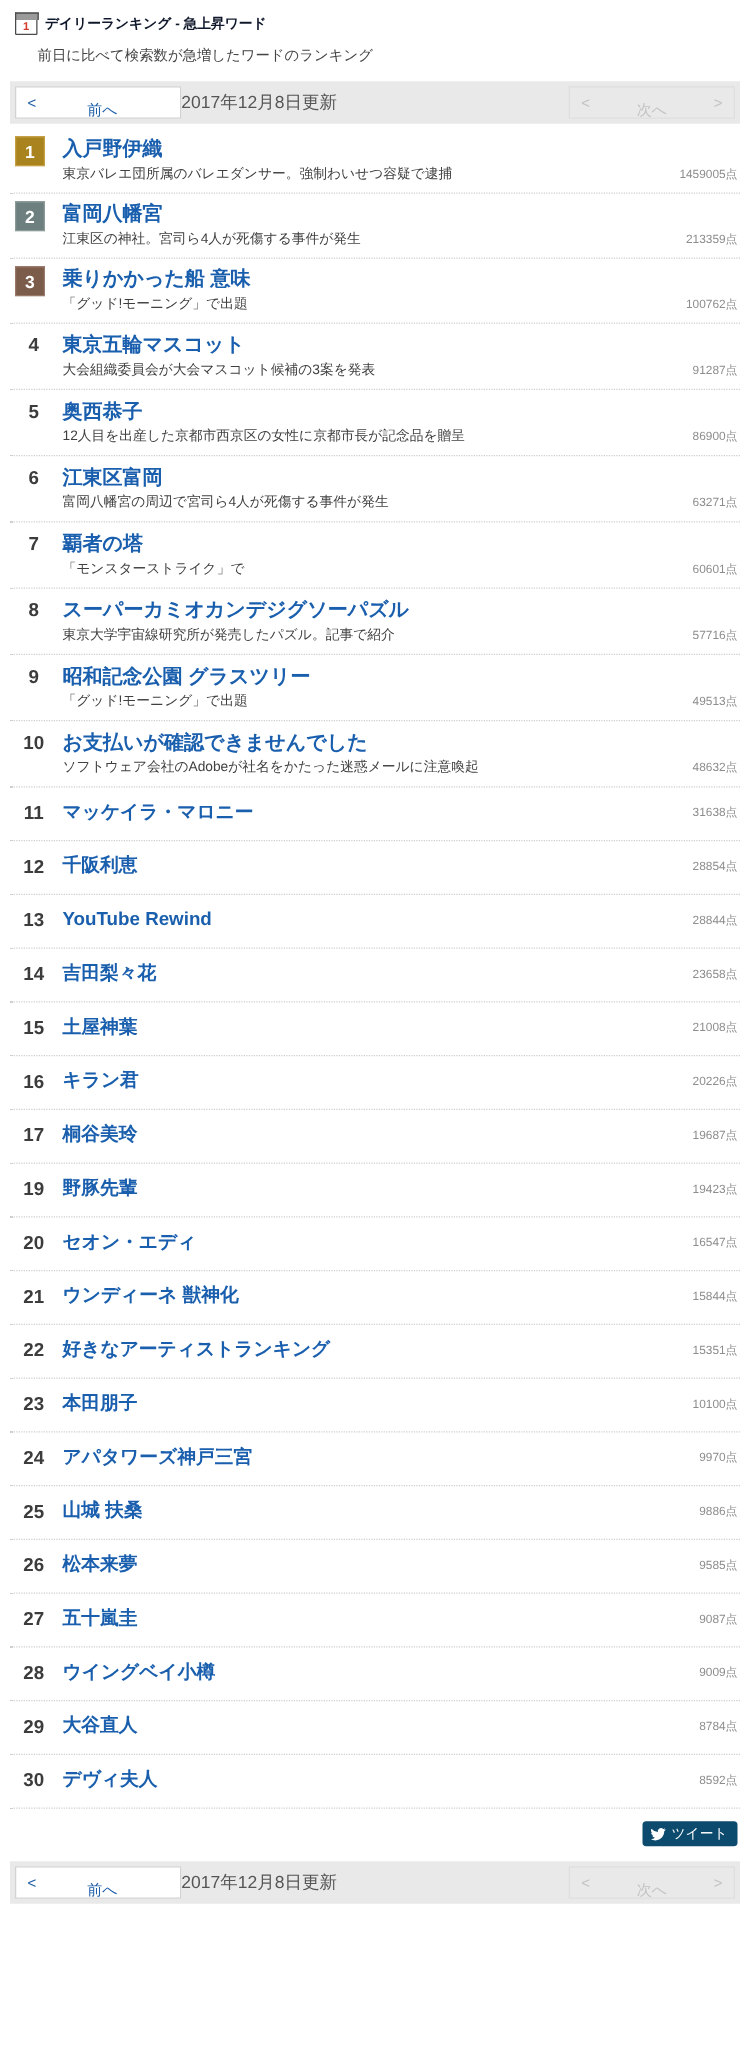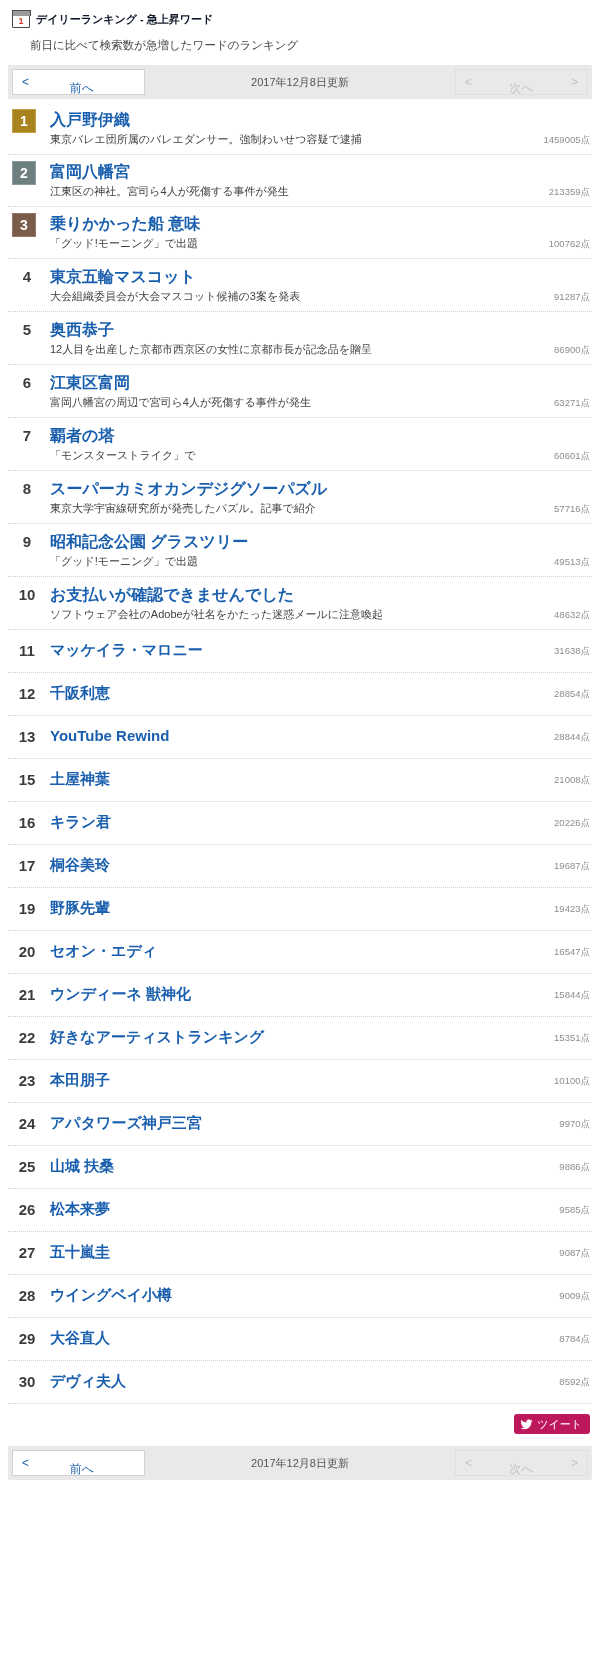--- a/index.html
+++ b/index.html
@@ -114,22 +114,22 @@
   .pager-btn.disabled {
     background: #e9e9e9;
     border-color: #dedede;
     color: #bdbdbd;
     cursor: default;
   }
   .pager-btn.disabled .pg-arrow,
   .pager-btn.disabled .pg-label { color: #c3c3c3; }
   .pager-date {
     flex: 1;
-    text-align: center;
-    font-size: 11px;
+    text-align: left;
+    font-size: 14px;
     color: #555555;
   }
 
   
   .rank-list {
     margin: 4px 8px 0 8px;
   }
   .rank-item {
     display: flex;
     align-items: flex-start;
@@ -204,21 +204,21 @@
   }
   .rank-item.compact .rank-score { align-self: center; }
 
   
   .tweet-row {
     display: flex;
     justify-content: flex-end;
     padding: 10px 10px 0 0;
   }
   .tweet-btn {
-    background: #be185d;
+    background: #0c4a6e;
     color: #ffffff;
     height: 20px;
     border-radius: 3px;
     display: inline-flex;
     align-items: center;
     padding: 0 8px 0 6px;
     font-size: 11px;
     cursor: pointer;
     line-height: 20px;
   }
@@ -353,20 +353,27 @@
       <div class="rank-score">28854点</div>
     </div>
     <div class="rank-item compact">
       <div class="rank-num">13</div>
       <div class="rank-body">
         <div><span class="rank-word">YouTube Rewind</span></div>
       </div>
       <div class="rank-score">28844点</div>
     </div>
     <div class="rank-item compact">
+      <div class="rank-num">14</div>
+      <div class="rank-body">
+        <div><span class="rank-word">吉田梨々花</span></div>
+      </div>
+      <div class="rank-score">23658点</div>
+    </div>
+    <div class="rank-item compact">
       <div class="rank-num">15</div>
       <div class="rank-body">
         <div><span class="rank-word">土屋神葉</span></div>
       </div>
       <div class="rank-score">21008点</div>
     </div>
     <div class="rank-item compact">
       <div class="rank-num">16</div>
       <div class="rank-body">
         <div><span class="rank-word">キラン君</span></div>

